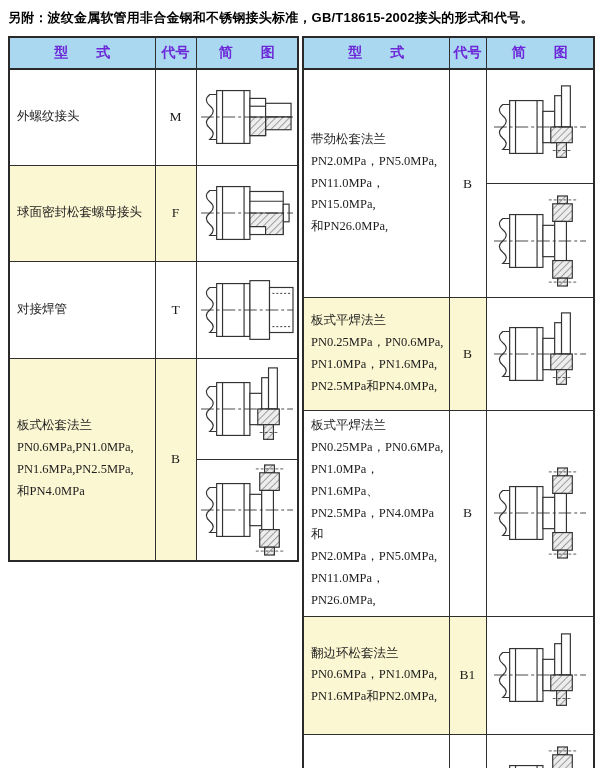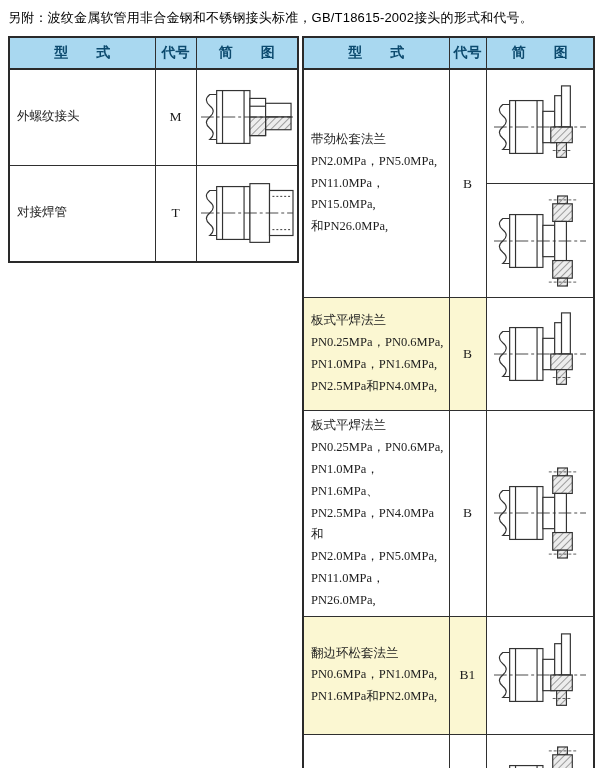--- a/index.html
+++ b/index.html
@@ -1,24 +1,24 @@
 <!DOCTYPE html>
 <html><head>
 <meta charset="utf-8">
 <style>
   html,body{margin:0;padding:0;background:#fff;}
   body{width:600px;height:768px;overflow:hidden;
        font-family:"Liberation Sans","DejaVu Sans",sans-serif;color:#111;}
   .page{padding:7px 8px 0 8px;}
-  .doc-title{font-size:13px;font-weight:normal;color:#000;margin:2px 0 9px 0;letter-spacing:.2px;}
+  .doc-title{font-size:13px;font-weight:bold;color:#000;margin:2px 0 9px 0;letter-spacing:.2px;}
   .tables{display:flex;gap:3px;align-items:flex-start;}
   table{border-collapse:collapse;table-layout:fixed;border:2px solid #2a2a2a;}
   td,th{border:1px solid #2f2f2f;padding:0;vertical-align:middle;overflow:hidden;}
   th{background:#a9d8f0;height:30px;font-family:"Liberation Serif","DejaVu Serif",serif;
-     font-size:14px;font-weight:bold;color:#0c4a6e;border-bottom:2px solid #2a2a2a;}
+     font-size:14px;font-weight:bold;color:#6d28d9;border-bottom:2px solid #2a2a2a;}
   .type-cell{font-family:"Liberation Serif","DejaVu Serif",serif;font-size:12.5px;
      line-height:1.75;padding:4px 5px 4px 7px;white-space:pre-line;color:#1c1c1c;margin-left:40px;}
   .code-cell{font-family:"Liberation Serif","DejaVu Serif",serif;font-size:13.5px;
      text-align:center;color:#1c1c1c;}
   .sketch-cell{padding:0;text-align:center;background:#fff;}
   .hl{background:#fbf7d2;}
   .diag{display:block;margin:0 auto;}
   .split .sub{display:flex;align-items:center;justify-content:center;}
   .split .sub:first-child{border-bottom:1px solid #2f2f2f;}
   
@@ -151,27 +151,55 @@
       </tr>
       <tr style="height:96px;">
         <td class="type-cell">外螺纹接头</td>
         <td class="code-cell">M</td>
         <td class="sketch-cell">
           <svg class="diag" width="100" height="92" viewBox="0 0 102 94">
                 <use href="#d-male"></use>
               </svg>
         </td>
       </tr>
+      <tr class="hl" style="height:96px;">
+        <td class="type-cell">球面密封松套螺母接头</td>
+        <td class="code-cell">F</td>
+        <td class="sketch-cell">
+          <svg class="diag" width="100" height="92" viewBox="0 0 102 94">
+                <use href="#d-nut"></use>
+              </svg>
+        </td>
+      </tr>
       <tr style="height:97px;">
         <td class="type-cell">对接焊管</td>
         <td class="code-cell">T</td>
         <td class="sketch-cell">
           <svg class="diag" width="100" height="92" viewBox="0 0 102 94">
                 <use href="#d-weld"></use>
               </svg>
+        </td>
+      </tr>
+      <tr class="hl" style="height:202px;">
+        <td class="type-cell">板式松套法兰
+PN0.6MPa,PN1.0MPa,
+PN1.6MPa,PN2.5MPa,
+和PN4.0MPa</td>
+        <td class="code-cell">B</td>
+        <td class="sketch-cell split">
+          <div class="sub" style="height:100px;">
+            <svg class="diag" width="100" height="92" viewBox="0 0 102 94">
+                  <use href="#d-flangeA"></use>
+                </svg>
+          </div>
+          <div class="sub" style="height:100px;">
+            <svg class="diag" width="100" height="92" viewBox="0 0 102 94">
+                  <use href="#d-flangeB"></use>
+                </svg>
+          </div>
         </td>
       </tr>
     </tbody>
       </table>
 
     <table style="width:291px;">
       <colgroup>
           <col style="width:146px">
           <col style="width:37px">
           <col style="width:108px">

